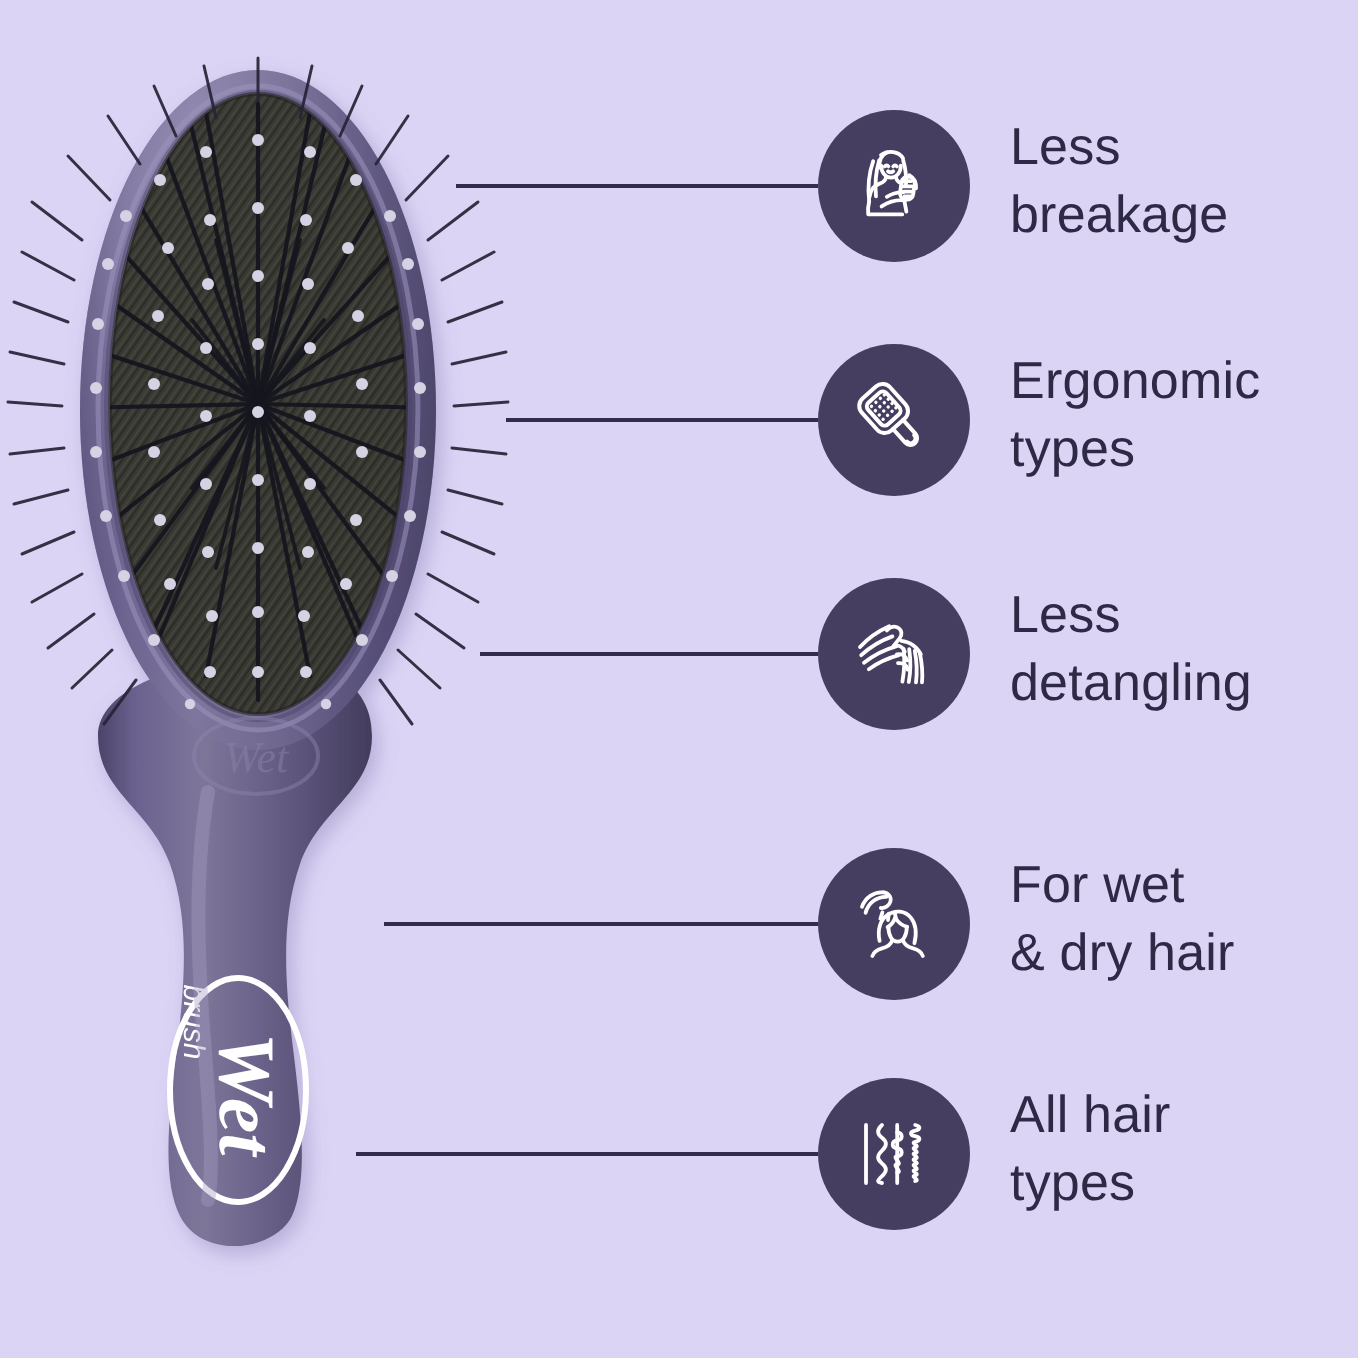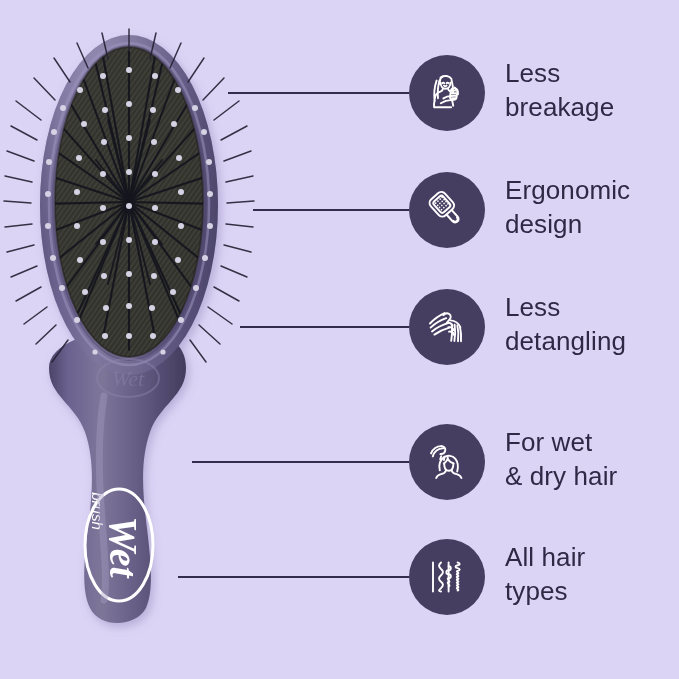--- a/index.html
+++ b/index.html
@@ -390,21 +390,21 @@
                 <circle cx="27.8" cy="19.1" r="0.85"></circle>
             </g>
 
             <path d="M19.6 26v9.2a3.4 3.4 0 0 0 3.4 3.4 3.4 3.4 0 0 0 3.4-3.4V26"></path>
 
             <path d="M20.6 35.4a2.4 2.4 0 0 0 4.8 0"></path>
           </g>
         </svg>
       </div>
       <div class="feature-label two-line">Ergonomic
-design</div>
+types</div>
     </div>
 
     <div class="feature-row" style="top:327px">
       <div class="connector" style="left:240px; width:169px"></div>
       <div class="icon-circle">
         <svg width="48" height="48" viewBox="0 0 48 48" fill="none" stroke="#ffffff" stroke-width="1.9" stroke-linecap="round" stroke-linejoin="round">
 
           <path d="M7 20.5c4-4.4 9.2-8 14.6-10.4"></path>
           <path d="M7.6 24.6c4.6-4.2 10-7.4 15.6-9.4"></path>
           <path d="M9 28.4c4.8-3.8 10.4-6.6 16-8.2"></path>

